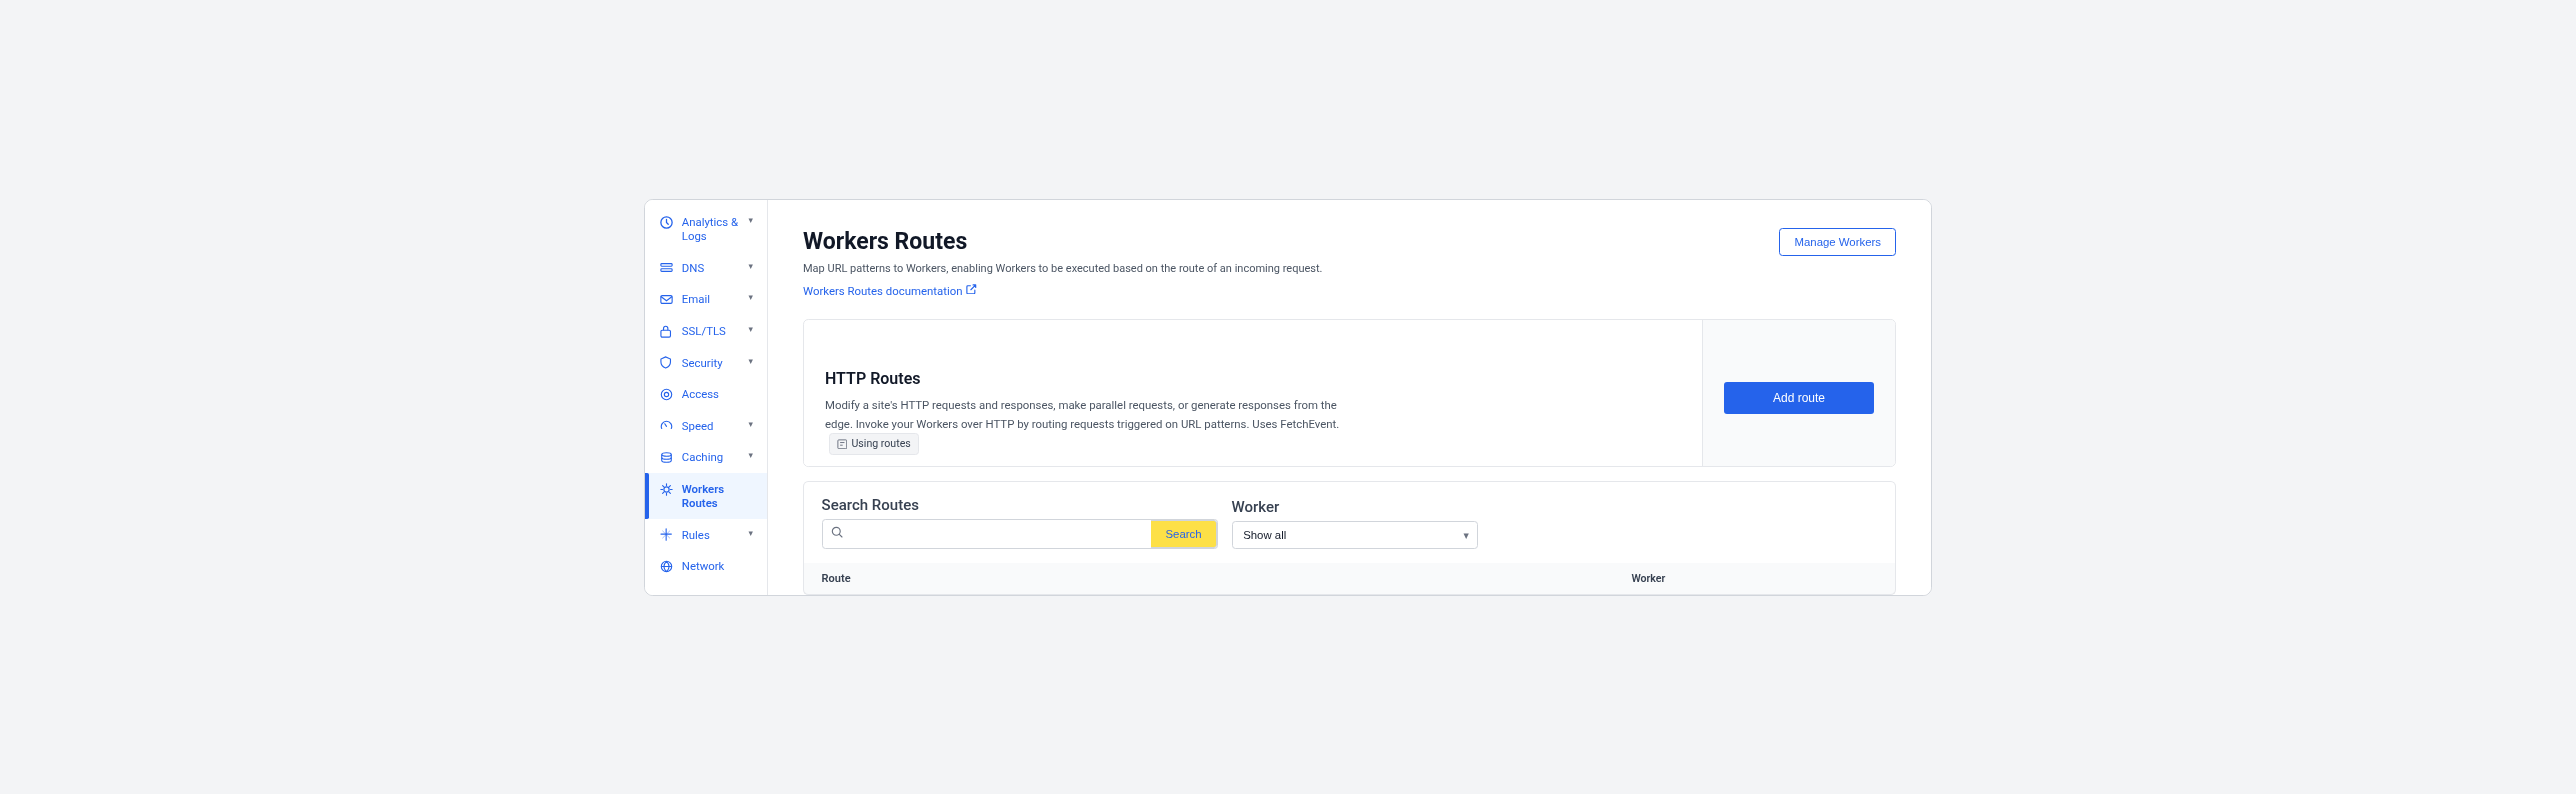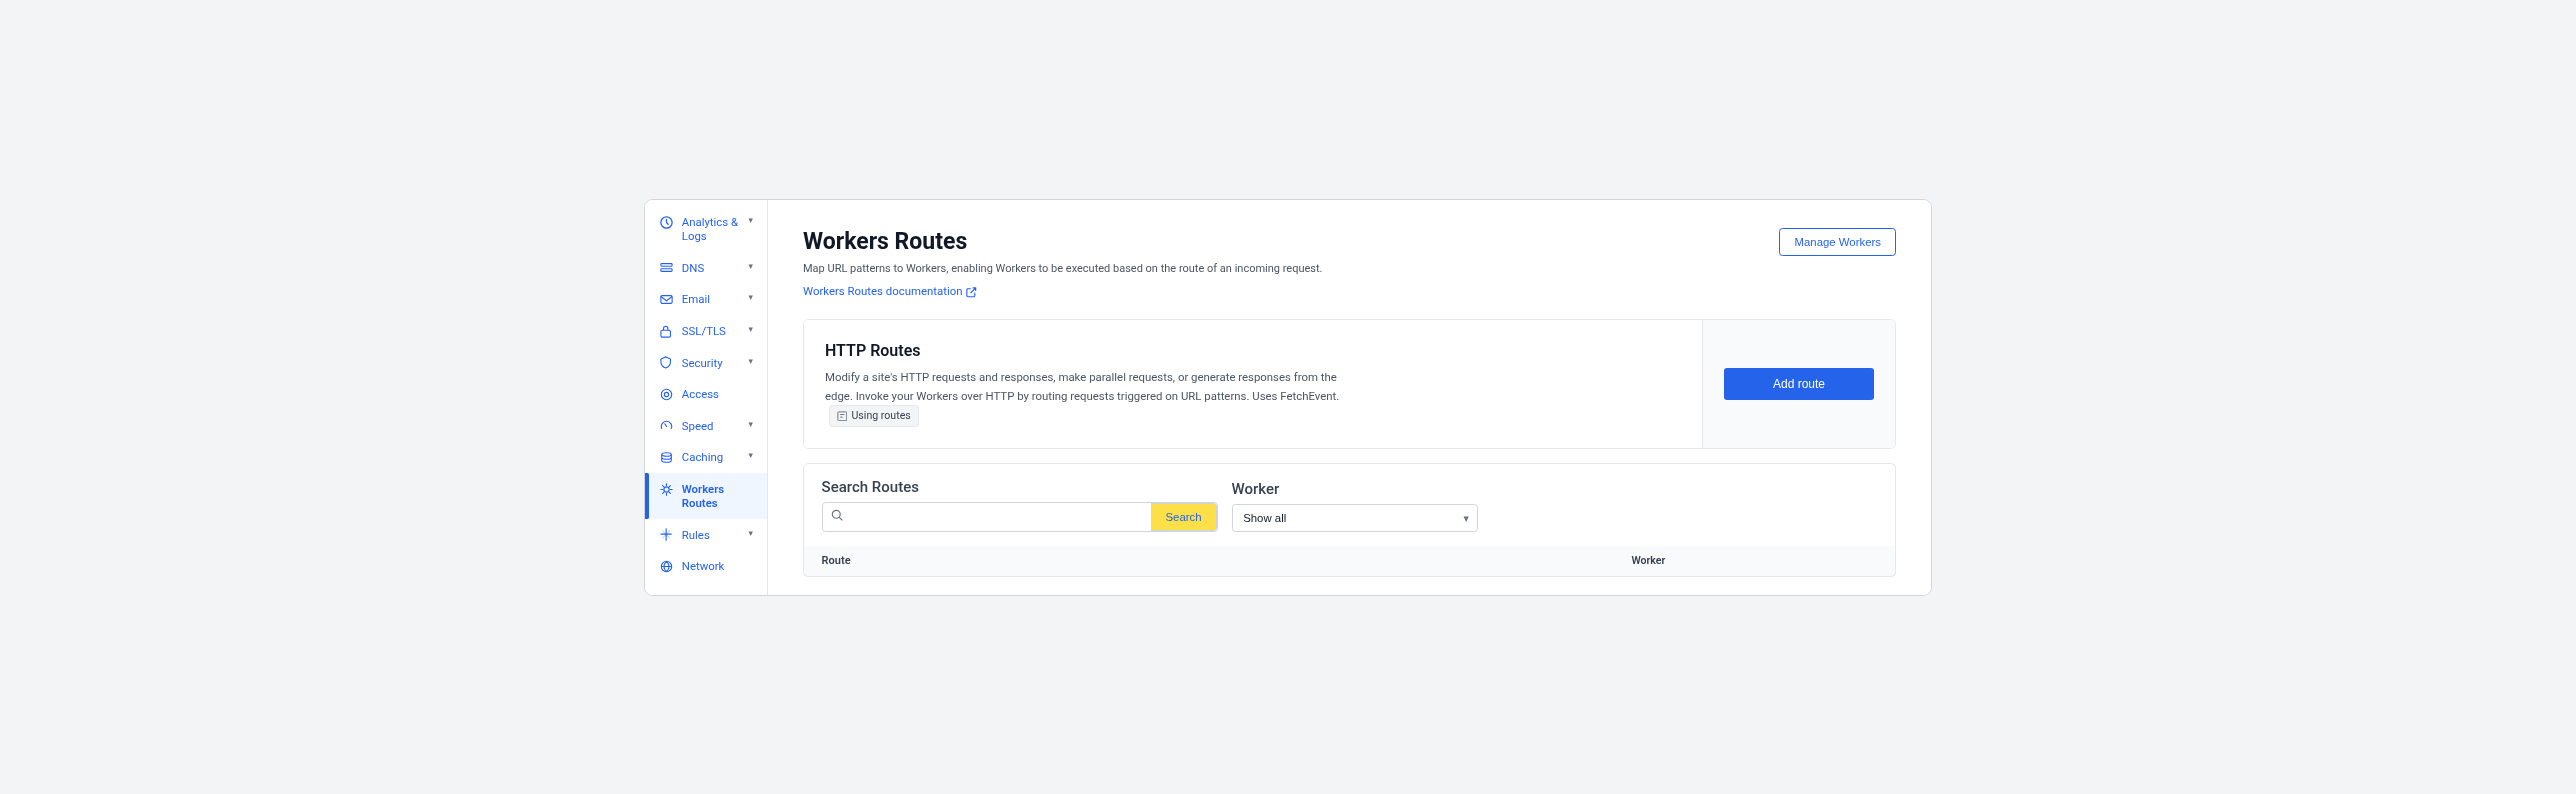--- a/index.html
+++ b/index.html
@@ -109,21 +109,21 @@
 
     .page-description {
       font-size: 11px;
       color: #4b5563;
       margin-bottom: 7px;
       max-width: 615px;
     }
 
     .page-doc-link {
       display: inline-flex;
-      align-items: flex-end;
+      align-items: flex-start;
       gap: 3.5px;
       font-size: 11.4px;
       color: #2563eb;
       text-decoration: none;
       cursor: pointer;
     }
 
     .manage-workers-btn {
       padding: 7px 14px;
       border: 1.3px solid #2563eb;
@@ -146,20 +146,21 @@
 
     .card-content {
       display: flex;
       align-items: stretch;
     }
 
     .card-left {
       flex: 1;
       padding: 21px;
       background: #ffffff;
+      margin-top: 28px;
     }
 
     .card-title {
       font-size: 16px;
       font-weight: 600;
       color: #111827;
       margin-bottom: 8.8px;
     }
 
     .card-description {

